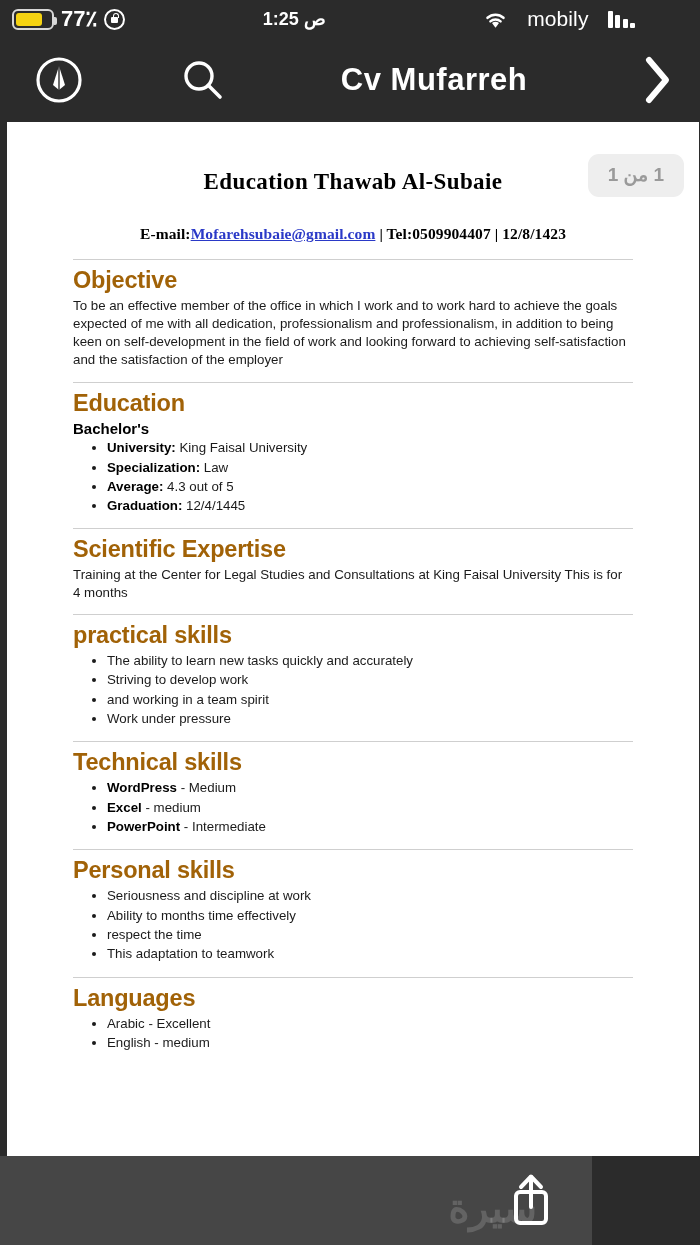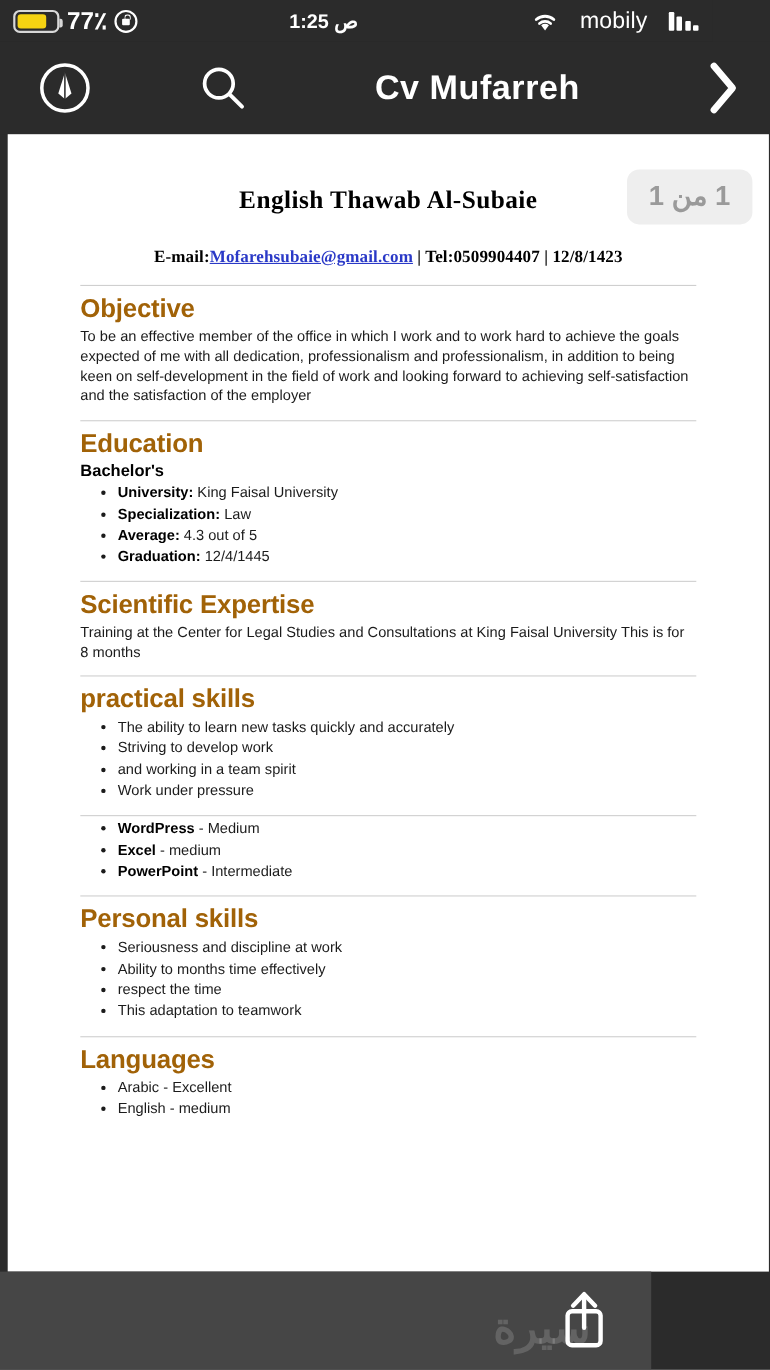--- a/index.html
+++ b/index.html
@@ -213,21 +213,21 @@
   }
 
   .page-badge {
     position: absolute;
     top: 32px;
     right: 15px;
     background: #eeeeee;
     border-radius: 11px;
     padding: 9px 20px 11px;
     color: #9a9a9a;
-    font-size: 25px;
+    font-size: 19px;
     font-weight: bold;
     direction: rtl;
     letter-spacing: 0.5px;
   }
 
   hr.rule {
     border: none;
     border-top: 1.3px solid #cfcfcf;
     margin: 0;
   }
@@ -366,21 +366,21 @@
     </button>
   </div>
 
   <div class="page-wrap">
     <div class="page">
 
       <div class="page-badge">1 من 1</div>
 
       <div class="doc-inner">
 
-        <div class="doc-name">English Thawab Al-Subaie</div>
+        <div class="doc-name">Education Thawab Al-Subaie</div>
 
         <div class="doc-contact"><span>E-mail:</span><a href="#">Mofarehsubaie@gmail.com</a><span> | </span><span>Tel:0509904407</span><span> | </span><span>12/8/1423</span></div>
 
         <div class="s-objective">
           <hr class="rule">
           <div class="sec-title">Objective</div>
           <div class="sec-body">To be an effective member of the office in which I work and to work hard to achieve the goals expected of me with all dedication, professionalism and professionalism, in addition to being keen on self-development in the field of work and looking forward to achieving self-satisfaction and the satisfaction of the employer</div>
         </div>
 
         <div class="sp-1"></div>
@@ -395,40 +395,41 @@
             <li><b>Average:</b><span> 4.3 out of 5</span></li>
             <li><b>Graduation:</b><span> 12/4/1445</span></li>
           </ul>
         </div>
 
         <div class="sp-2"></div>
 
         <div class="sec">
           <hr class="rule">
           <div class="sec-title">Scientific Expertise</div>
-          <div class="sec-body">Training at the Center for Legal Studies and Consultations at King Faisal University This is for 8 months</div>
+          <div class="sec-body">Training at the Center for Legal Studies and Consultations at King Faisal University This is for 4 months</div>
         </div>
 
         <div class="sp-3"></div>
 
         <div class="sec">
           <hr class="rule">
           <div class="sec-title">practical skills</div>
           <ul class="sec-list">
             <li>The ability to learn new tasks quickly and accurately</li>
             <li> Striving to develop work</li>
             <li>and working in a team spirit</li>
             <li>Work under pressure</li>
           </ul>
         </div>
 
         <div class="sp-3"></div>
 
         <div class="sec">
           <hr class="rule">
+          <div class="sec-title">Technical skills</div>
           <ul class="sec-list">
             <li><b>WordPress</b><span> - Medium</span></li>
             <li><b>Excel</b><span> - medium</span></li>
             <li><b>PowerPoint</b><span> - Intermediate</span></li>
           </ul>
         </div>
 
         <div class="sp-3"></div>
 
         <div class="sec">

